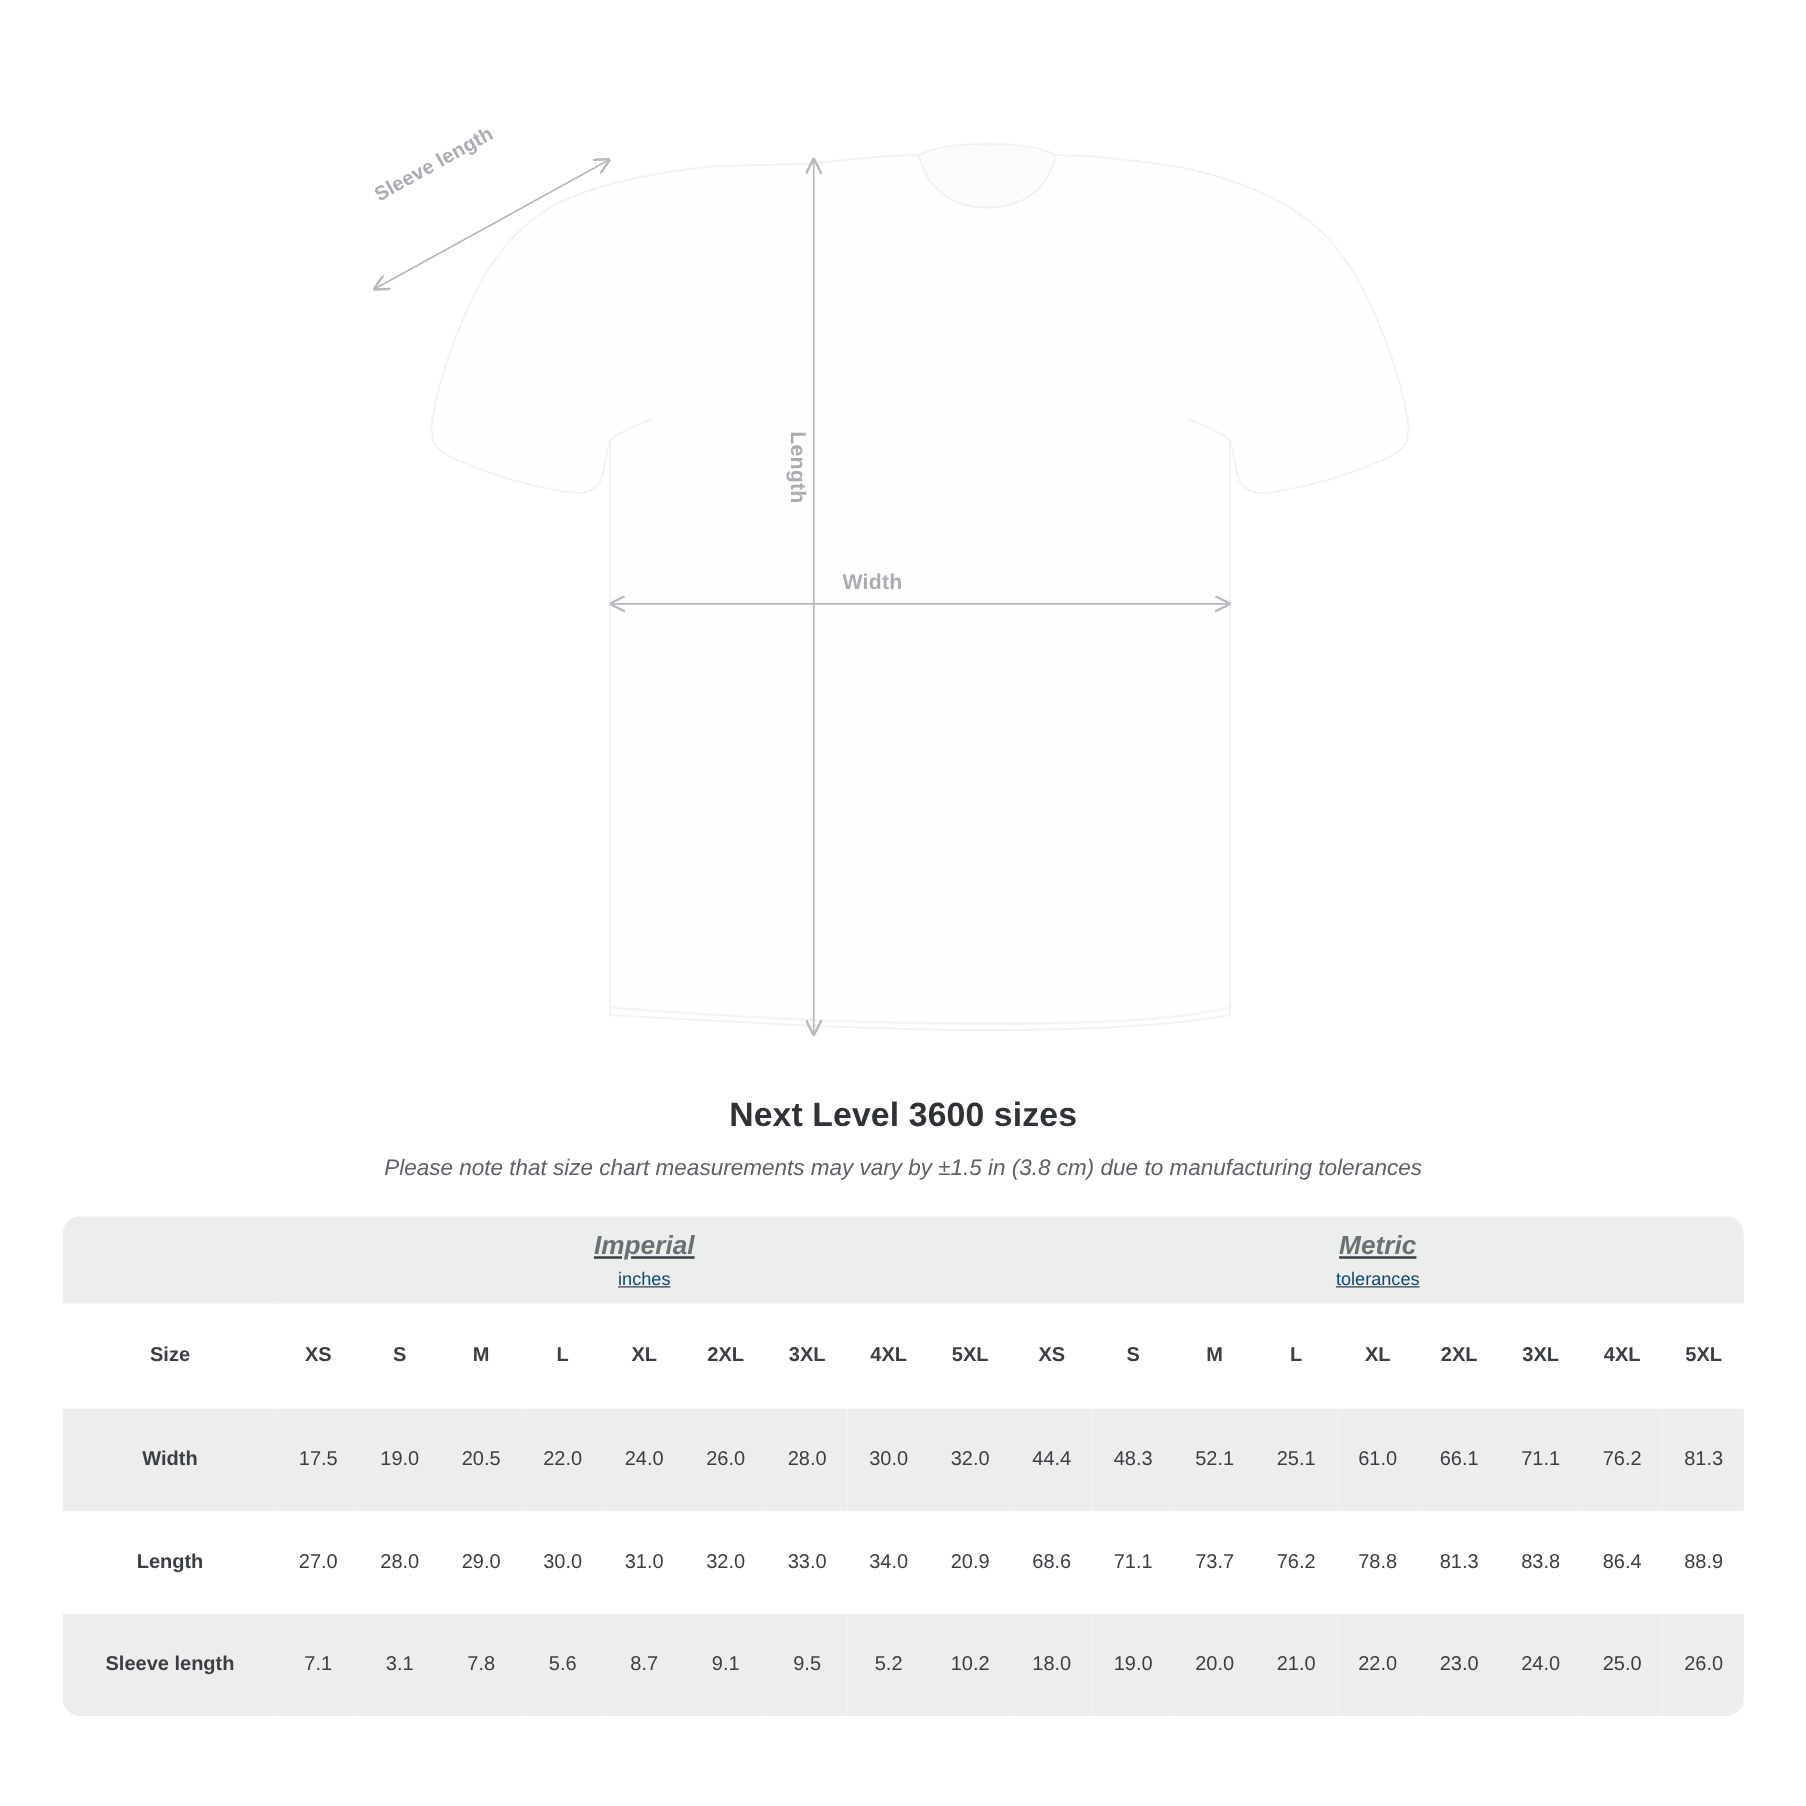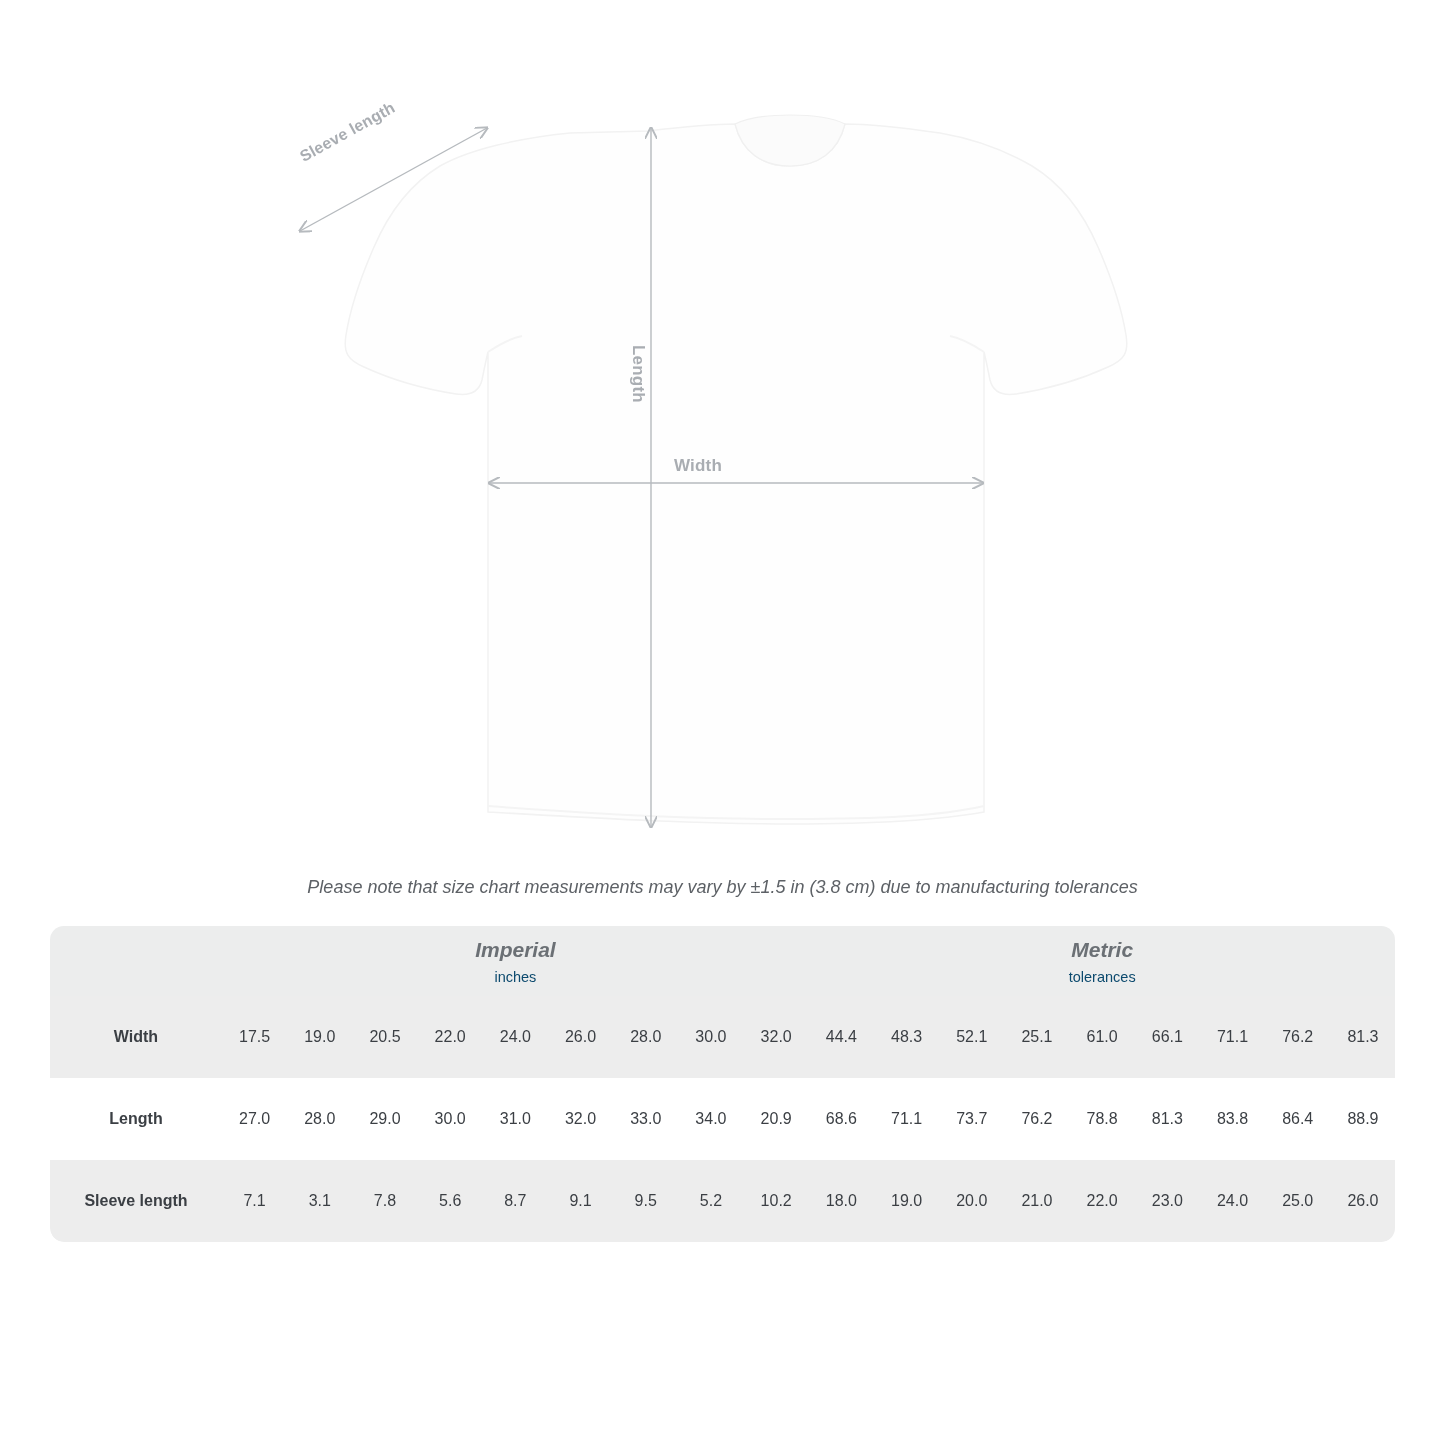--- a/index.html
+++ b/index.html
@@ -93,20 +93,21 @@
     vertical-align: middle;
     font-size: 16px;
     color: #3b3f44;
     border: none;
   }
   
   .sys-row td {
     background: #eceded;
     height: 70px;
     padding: 0;
+    text-decoration: underline;
   }
   .sys-name {
     font-size: 21px;
     font-weight: bold;
     font-style: italic;
     color: #6b7075;
     line-height: 1.25;
   }
   .sys-unit {
     font-size: 14.5px;
@@ -189,20 +190,21 @@
       </g>
     </svg>
   </div>
 
   <div class="guide-label lbl-sleeve">Sleeve length</div>
   <div class="guide-label lbl-length">Length</div>
   <div class="guide-label lbl-width">Width</div>
 </div>
 
 <div class="heading">
+  <div class="title">Next Level 3600 sizes</div>
   <div class="subtitle">Please note that size chart measurements may vary by ±1.5 in (3.8 cm) due to manufacturing tolerances</div>
 </div>
 
 <div class="table-wrap">
   <table class="size-table">
     <colgroup>
       <col style="width:172px">
       <col span="18" style="width:65.2px">
     </colgroup>
     <tbody>
@@ -211,20 +213,41 @@
         <td colspan="9">
           <div class="sys-name">Imperial</div>
           <div class="sys-unit">inches</div>
         </td>
         <td colspan="9">
           <div class="sys-name">Metric</div>
           <div class="sys-unit">tolerances</div>
         </td>
       </tr>
 
+      <tr class="r-size">
+        <td class="row-label">Size</td>
+        <td>XS</td>
+        <td>S</td>
+        <td>M</td>
+        <td>L</td>
+        <td>XL</td>
+        <td>2XL</td>
+        <td>3XL</td>
+        <td>4XL</td>
+        <td>5XL</td>
+        <td>XS</td>
+        <td>S</td>
+        <td>M</td>
+        <td>L</td>
+        <td>XL</td>
+        <td>2XL</td>
+        <td>3XL</td>
+        <td>4XL</td>
+        <td>5XL</td>
+      </tr>
 
       <tr class="r-width">
         <td class="row-label">Width</td>
         <td>17.5</td>
         <td>19.0</td>
         <td>20.5</td>
         <td>22.0</td>
         <td>24.0</td>
         <td>26.0</td>
         <td>28.0</td>

